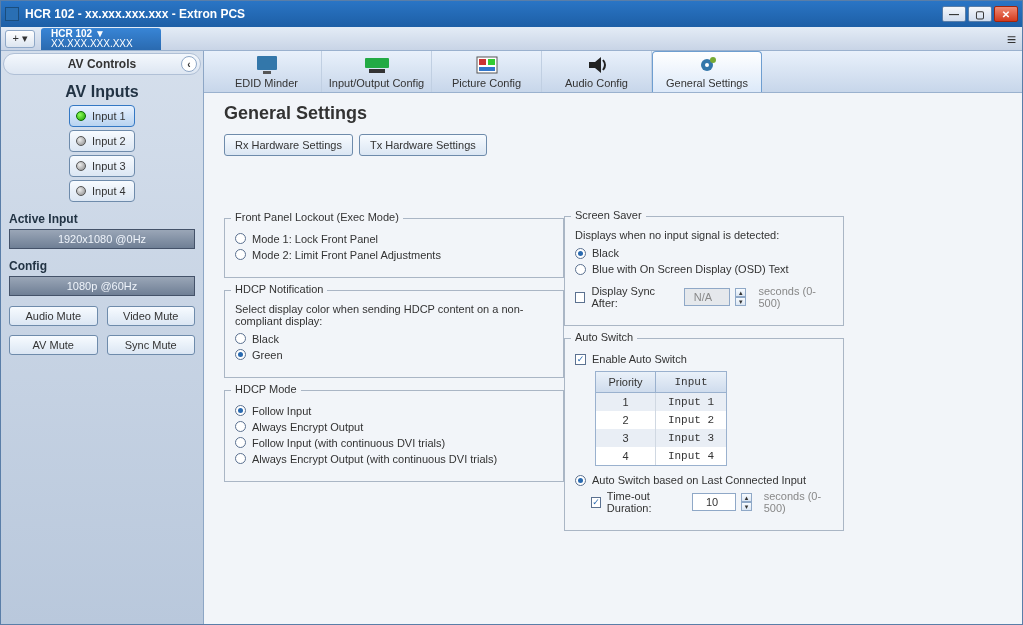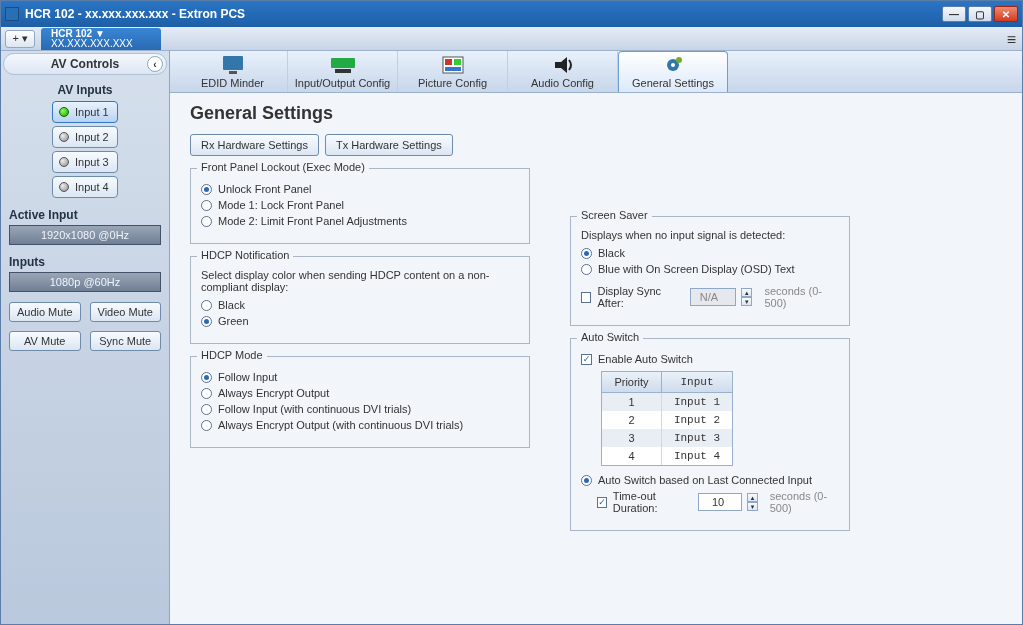--- a/index.html
+++ b/index.html
@@ -14,24 +14,24 @@
 .winbtn.close { background: linear-gradient(#f08a72, #d33a1e); color: #fff; border-color: #a1240c; }
 
 .docbar { height: 24px; background: linear-gradient(#e4ecf6, #c8d4e6); border-bottom: 1px solid #9ab1ce; display: flex; align-items: center; padding-left: 4px; position: relative; }
 .addbtn { width: 30px; height: 18px; background: linear-gradient(#fff, #dce5f0); border: 1px solid #8fa8c7; border-radius: 3px; display: flex; align-items: center; justify-content: center; font-size: 11px; margin-right: 6px; }
 .doctab { height: 22px; min-width: 120px; padding: 2px 10px; background: linear-gradient(#3885d6, #2a6ab0); color: #fff; border-radius: 3px 3px 0 0; display: flex; flex-direction: column; justify-content: center; font-size: 10px; line-height: 10px; }
 .doctab .docname { font-weight: bold; }
 .ham { position: absolute; right: 6px; top: 4px; font-size: 16px; color: #333; }
 
 .body-row { flex: 1; display: flex; min-height: 0; }
 
-.sidebar { width: 169px; background: linear-gradient(#d5dfec, #b9c8dc); border-right: 1px solid #8da6c5; display: flex; flex-direction: column; }
+.sidebar { width: 203px; background: linear-gradient(#d5dfec, #b9c8dc); border-right: 1px solid #8da6c5; display: flex; flex-direction: column; }
 .side-hdr { height: 22px; background: linear-gradient(#f4f8fd,#dde6f2); border: 1px solid #b0c0d6; margin: 2px; border-radius: 11px; display: flex; align-items: center; justify-content: center; font-weight: bold; font-size: 12px; position: relative; }
 .side-hdr .coll { position: absolute; right: 3px; top: 2px; width: 16px; height: 16px; border: 1px solid #8fa8c7; border-radius: 50%; display: flex; align-items: center; justify-content: center; font-size: 10px; background: #fff; }
-.side-sub { text-align: center; font-weight: bold; color: #234; margin: 6px 0 4px; font-size: 12px; }
+.side-sub { text-align: center; font-weight: bold; color: #234; margin: 6px 0 4px; font-size: 16px; }
 .inp-col { display: flex; flex-direction: column; align-items: center; gap: 3px; }
 .inp-btn { width: 66px; height: 22px; background: linear-gradient(#f7fbff,#dbe6f3); border: 1px solid #6e8bab; border-radius: 4px; display: flex; align-items: center; padding-left: 6px; font-size: 11px; gap: 6px; }
 .inp-btn .dot { width: 10px; height: 10px; border-radius: 50%; border: 1px solid #555; background: radial-gradient(circle at 35% 35%, #eee, #888); }
 .inp-btn.active .dot { background: radial-gradient(circle at 35% 35%, #8fff5a, #1a9e00); border-color: #0a6b00; }
 .inp-btn.active { background: linear-gradient(#e8f2ff,#b8d3f0); border-color: #3478c4; }
 
 .sec-lbl { font-weight: bold; color: #234; margin: 10px 8px 3px; font-size: 12px; }
 .val-box { margin: 0 8px; height: 20px; background: linear-gradient(#9aa6b7,#6f7f95); color: #eff4fb; border: 1px solid #445269; display: flex; align-items: center; justify-content: center; font-size: 11px; }
 
 .mutegrid { display: grid; grid-template-columns: 1fr 1fr; gap: 9px; margin: 10px 8px 0; }
@@ -41,21 +41,21 @@
 .tabstrip { height: 42px; background: linear-gradient(#e9f1fb,#c7d6ea); border-bottom: 1px solid #9ab1ce; display: flex; padding-left: 8px; }
 .tab { flex: 1; max-width: 110px; display: flex; flex-direction: column; align-items: center; justify-content: flex-end; padding: 2px 2px 3px; font-size: 11px; border-right: 1px solid #c0cfe2; }
 .tab .ticon { width: 28px; height: 22px; margin-bottom: 1px; }
 .tab.active { background: linear-gradient(#fff,#dce9f9); border: 1px solid #6e9ed0; border-bottom: none; border-radius: 4px 4px 0 0; }
 
 .content { flex: 1; overflow: auto; padding: 10px 20px; }
 .page-title { font-size: 18px; font-weight: bold; color: #333; margin-bottom: 10px; }
 .hw-row { display: flex; gap: 6px; margin-bottom: 12px; }
 .hw-btn { padding: 4px 10px; background: linear-gradient(#f7fbff,#dbe6f3); border: 1px solid #6e8bab; border-radius: 3px; font-size: 11px; }
 
-.twocol { display: flex; gap: 40px; align-items: flex-start; }
+.twocol { display: flex; align-items: center; }
 .col { width: 340px; display: flex; flex-direction: column; gap: 12px; }
 .col.right { width: 280px; margin-top: 48px; }
 
 .fieldset { border: 1px solid #aab6c5; padding: 10px 10px 12px; position: relative; }
 .fieldset .legend { position: absolute; top: -8px; left: 6px; background: #f2f5f9; padding: 0 4px; font-size: 11px; color: #333; }
 .radio-line, .chk-line { display: flex; align-items: center; gap: 6px; margin: 4px 0; font-size: 11px; }
 .radio { width: 11px; height: 11px; border: 1px solid #5b7190; border-radius: 50%; display: inline-flex; align-items: center; justify-content: center; background: #fff; }
 .radio.sel::after { content: ""; width: 5px; height: 5px; border-radius: 50%; background: #2a6ab0; }
 .chk { width: 11px; height: 11px; border: 1px solid #5b7190; background: #fff; display: inline-flex; align-items: center; justify-content: center; font-size: 9px; color: #2a6ab0; }
 .chk.sel::after { content: "✓"; }
@@ -122,21 +122,21 @@
             <span class="dot"></span>
             <span>Input 3</span>
           </div>
         <div class="inp-btn">
             <span class="dot"></span>
             <span>Input 4</span>
           </div>
       </div>
       <div class="sec-lbl">Active Input</div>
       <div class="val-box">1920x1080 @0Hz</div>
-      <div class="sec-lbl">Inputs</div>
+      <div class="sec-lbl">Config</div>
       <div class="val-box">1080p @60Hz</div>
       <div class="mutegrid">
         <div class="mutebtn">Audio Mute</div>
         <div class="mutebtn">Video Mute</div>
         <div class="mutebtn">AV Mute</div>
         <div class="mutebtn">Sync Mute</div>
       </div>
     </div>
 
     <div class="main">
@@ -185,24 +185,20 @@
         <div class="page-title">General Settings</div>
         <div class="hw-row">
           <div class="hw-btn">Rx Hardware Settings</div>
           <div class="hw-btn">Tx Hardware Settings</div>
         </div>
 
         <div class="twocol">
           <div class="col">
             <div class="fieldset">
               <div class="legend">Front Panel Lockout (Exec Mode)</div>
-              <div class="radio-line">
-                  <span class="radio sel"></span>
-                  <span>Unlock Front Panel</span>
-                </div>
               <div class="radio-line">
                   <span class="radio"></span>
                   <span>Mode 1: Lock Front Panel</span>
                 </div>
               <div class="radio-line">
                   <span class="radio"></span>
                   <span>Mode 2: Limit Front Panel Adjustments</span>
                 </div>
             </div>
 

